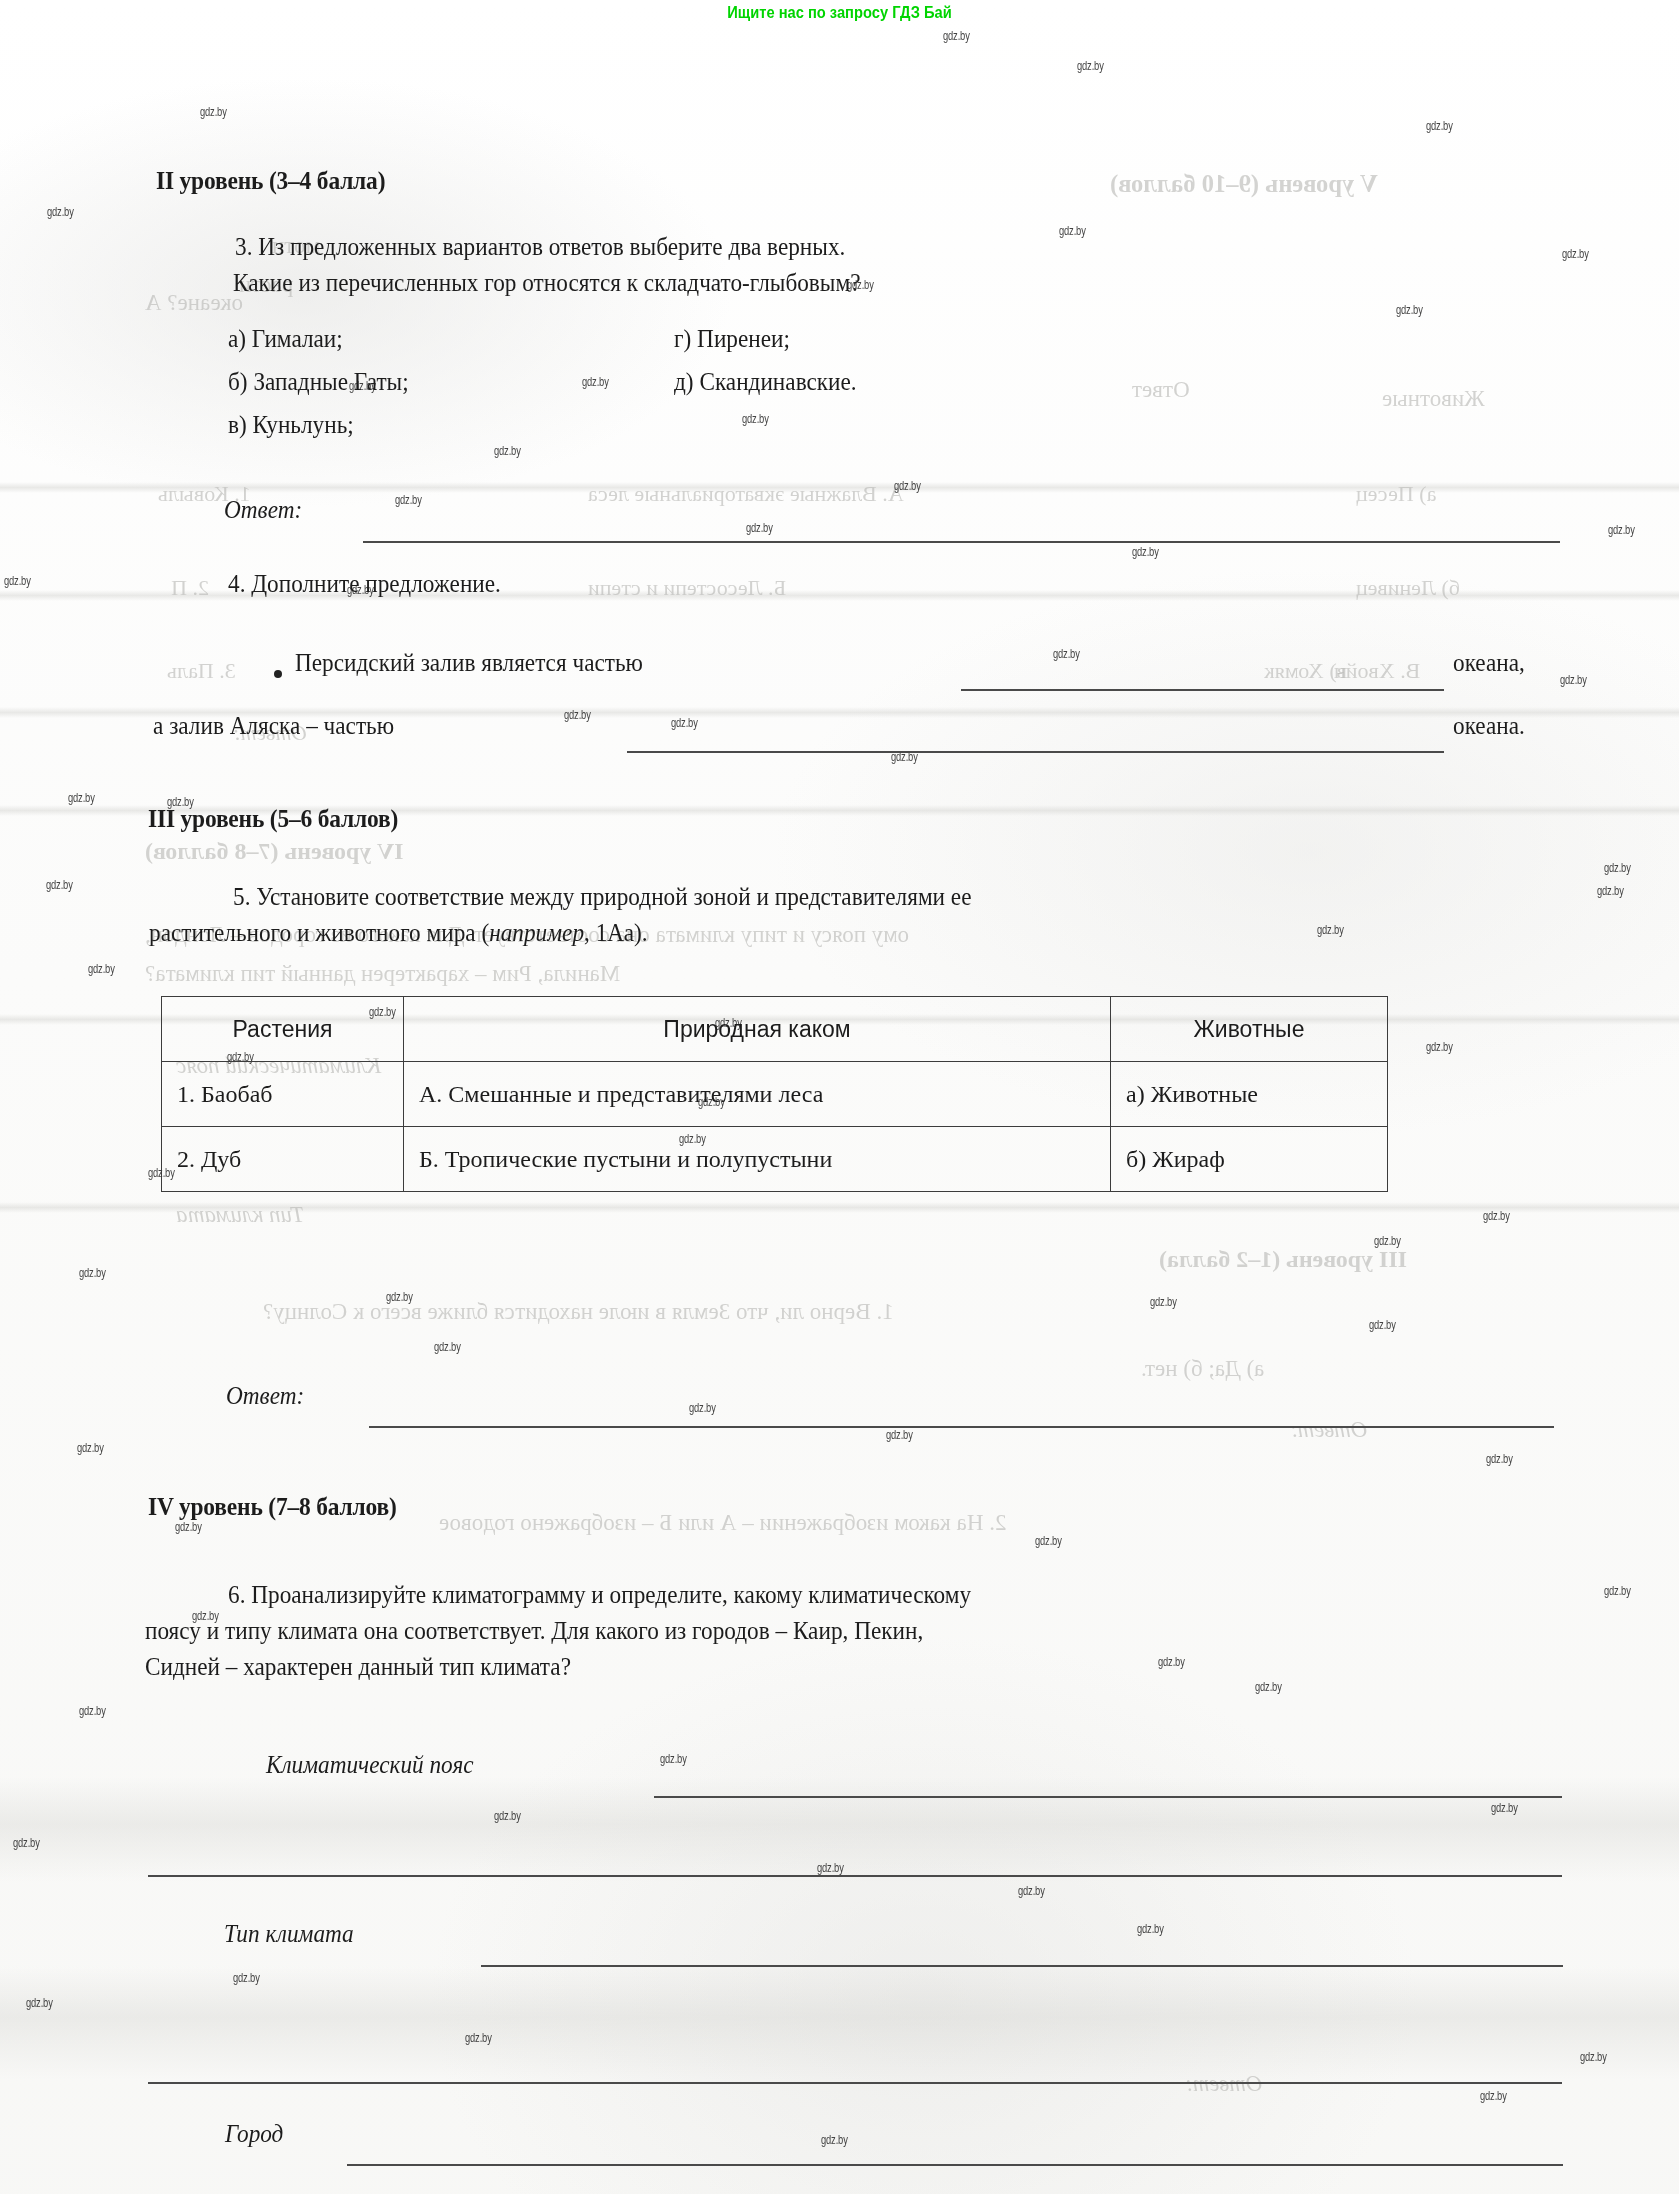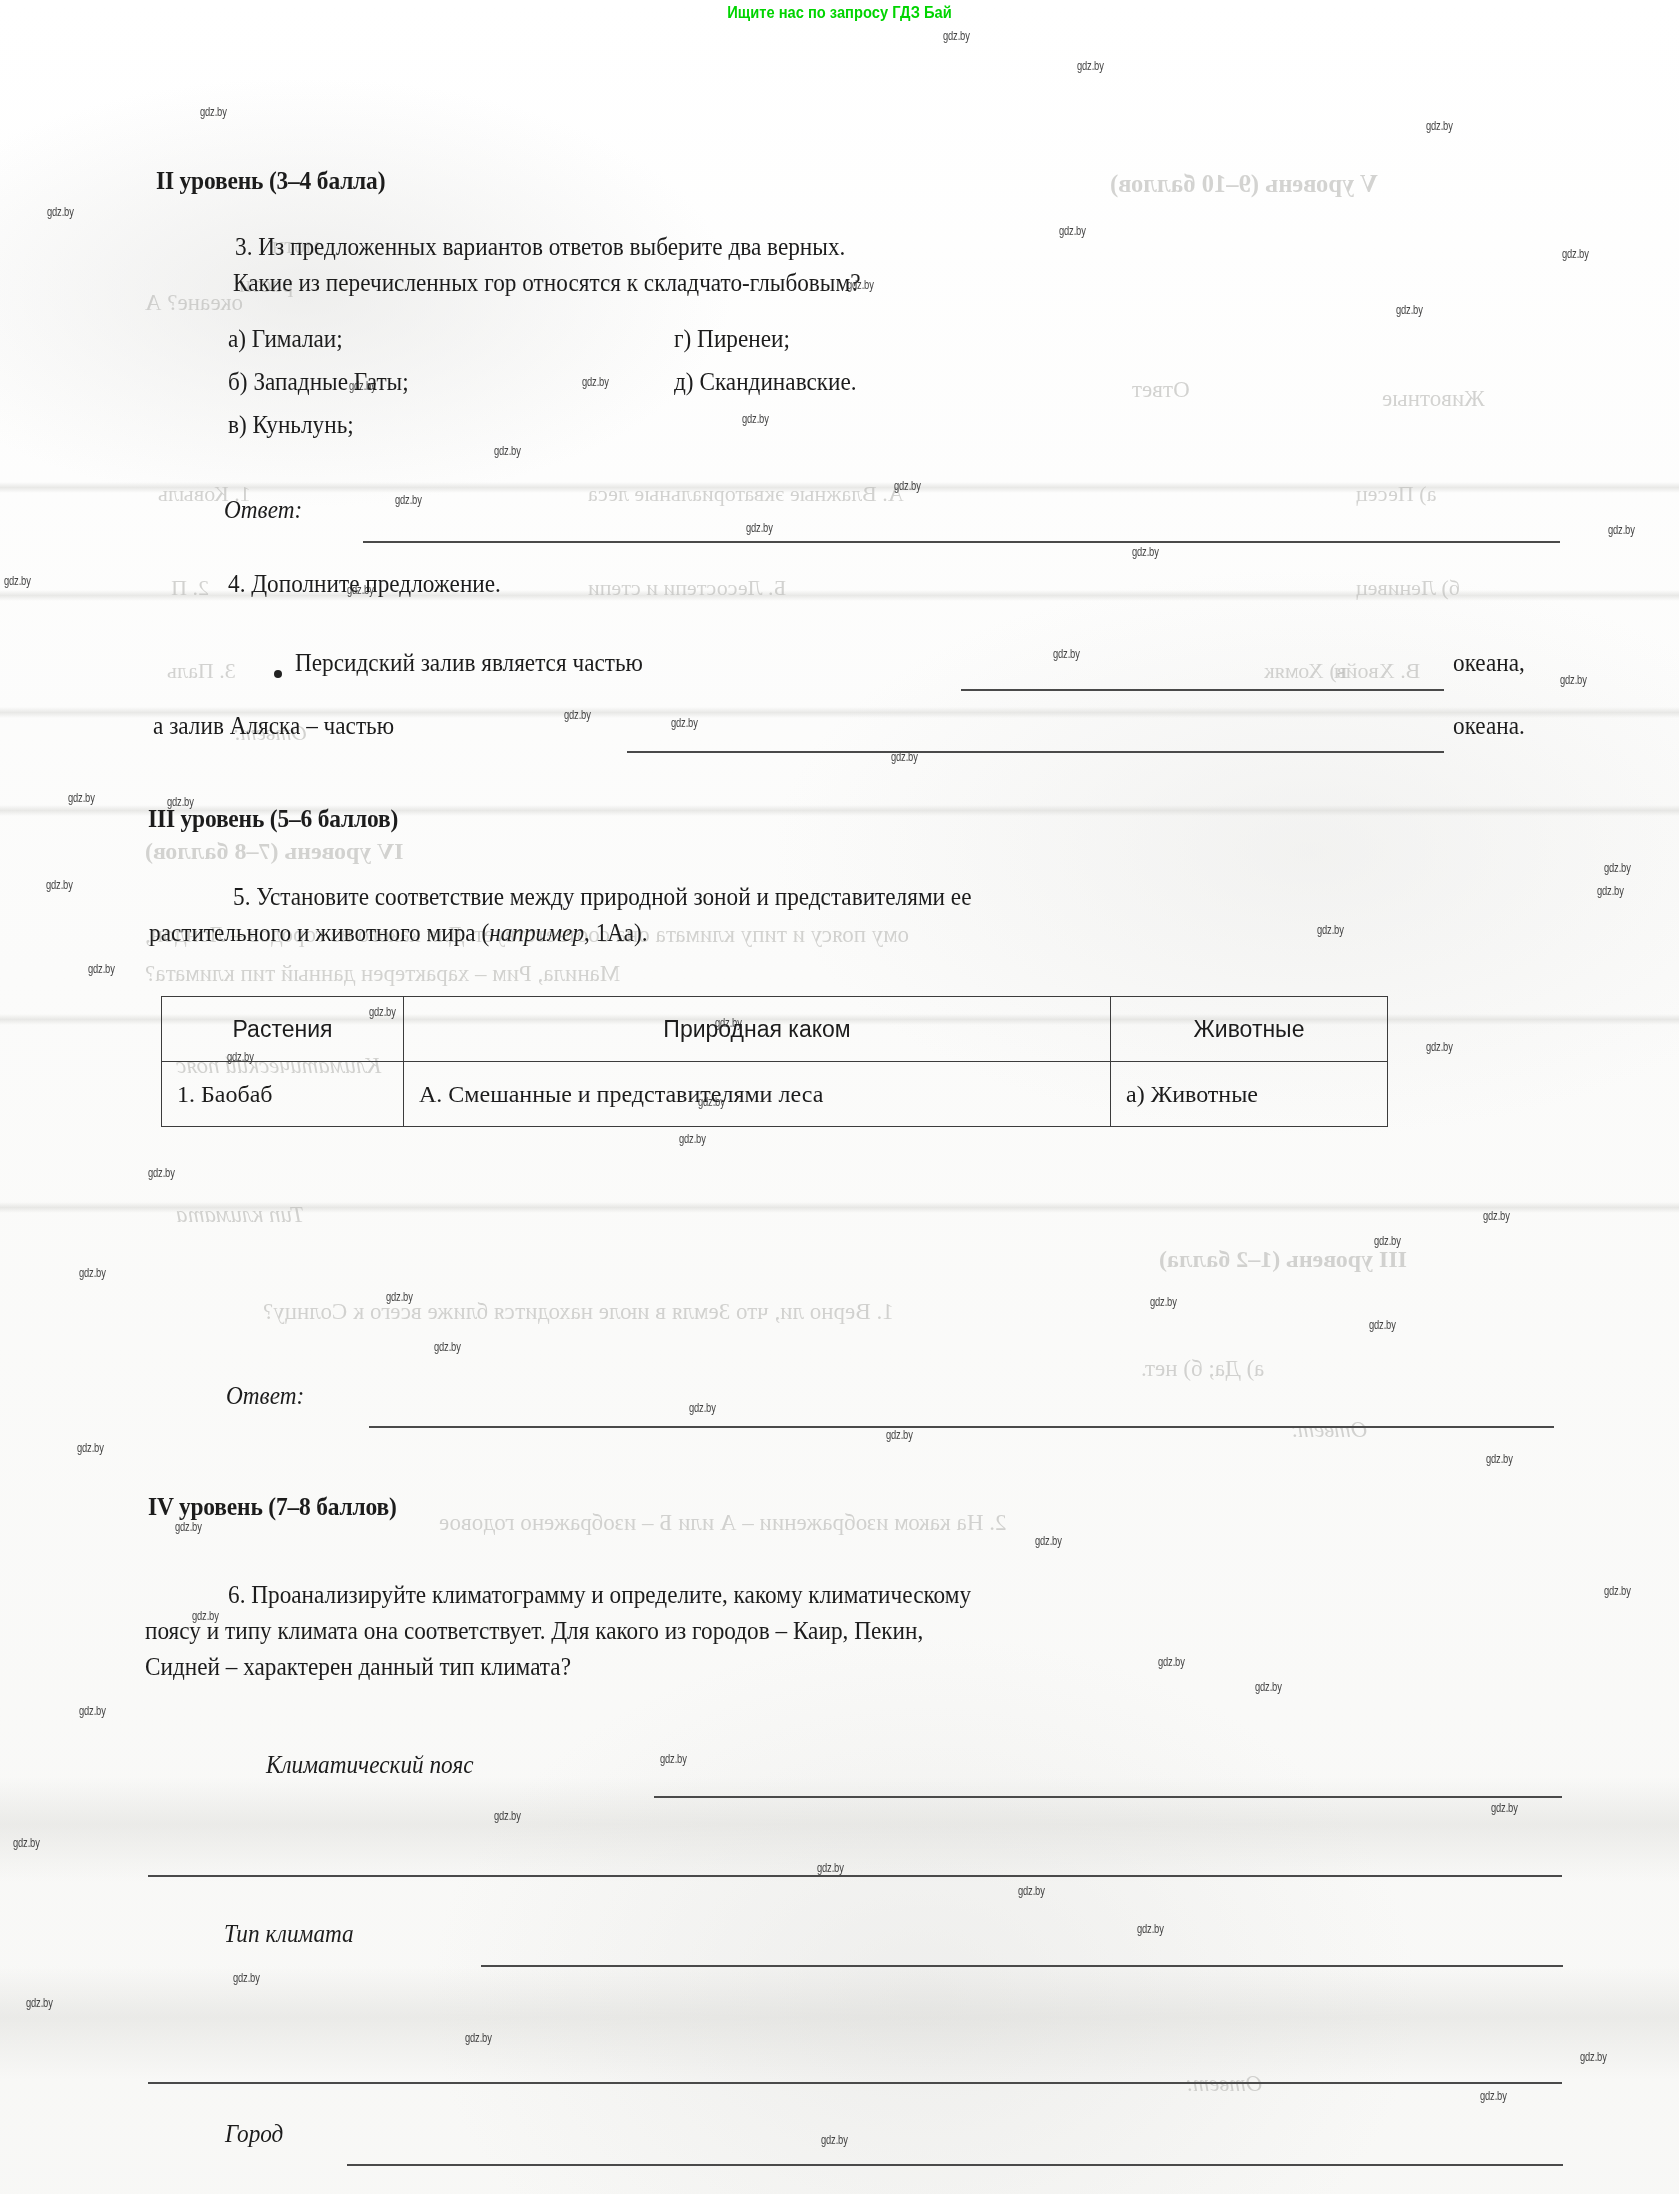--- a/index.html
+++ b/index.html
@@ -227,20 +227,25 @@
           <th class="col-plants">Растения</th>
           <th class="col-zone">Природная каком</th>
           <th class="col-animals">Животные</th>
         </tr>
       </thead>
       <tbody>
         <tr>
           <td>1. Баобаб</td>
           <td>А. Смешанные и представителями леса</td>
           <td>а) Животные</td>
+        </tr>
+        <tr>
+          <td>2. Дуб</td>
+          <td>Б. Тропические пустыни и полупустыни</td>
+          <td>б) Жираф</td>
         </tr>
       </tbody>
     </table>
 
     <div class="body-line ital" style="top:1382px; left:226px;">Ответ:</div>
     <div class="rule" style="top:1426px; left:369px; width:1185px;"></div>
 
     <div class="level-head" style="top:1492px; left:148px;">IV уровень (7–8 баллов)</div>
 
     <div class="body-line" style="top:1581px; left:228px;">6. Проанализируйте климатограмму и определите, какому климатическому</div>

